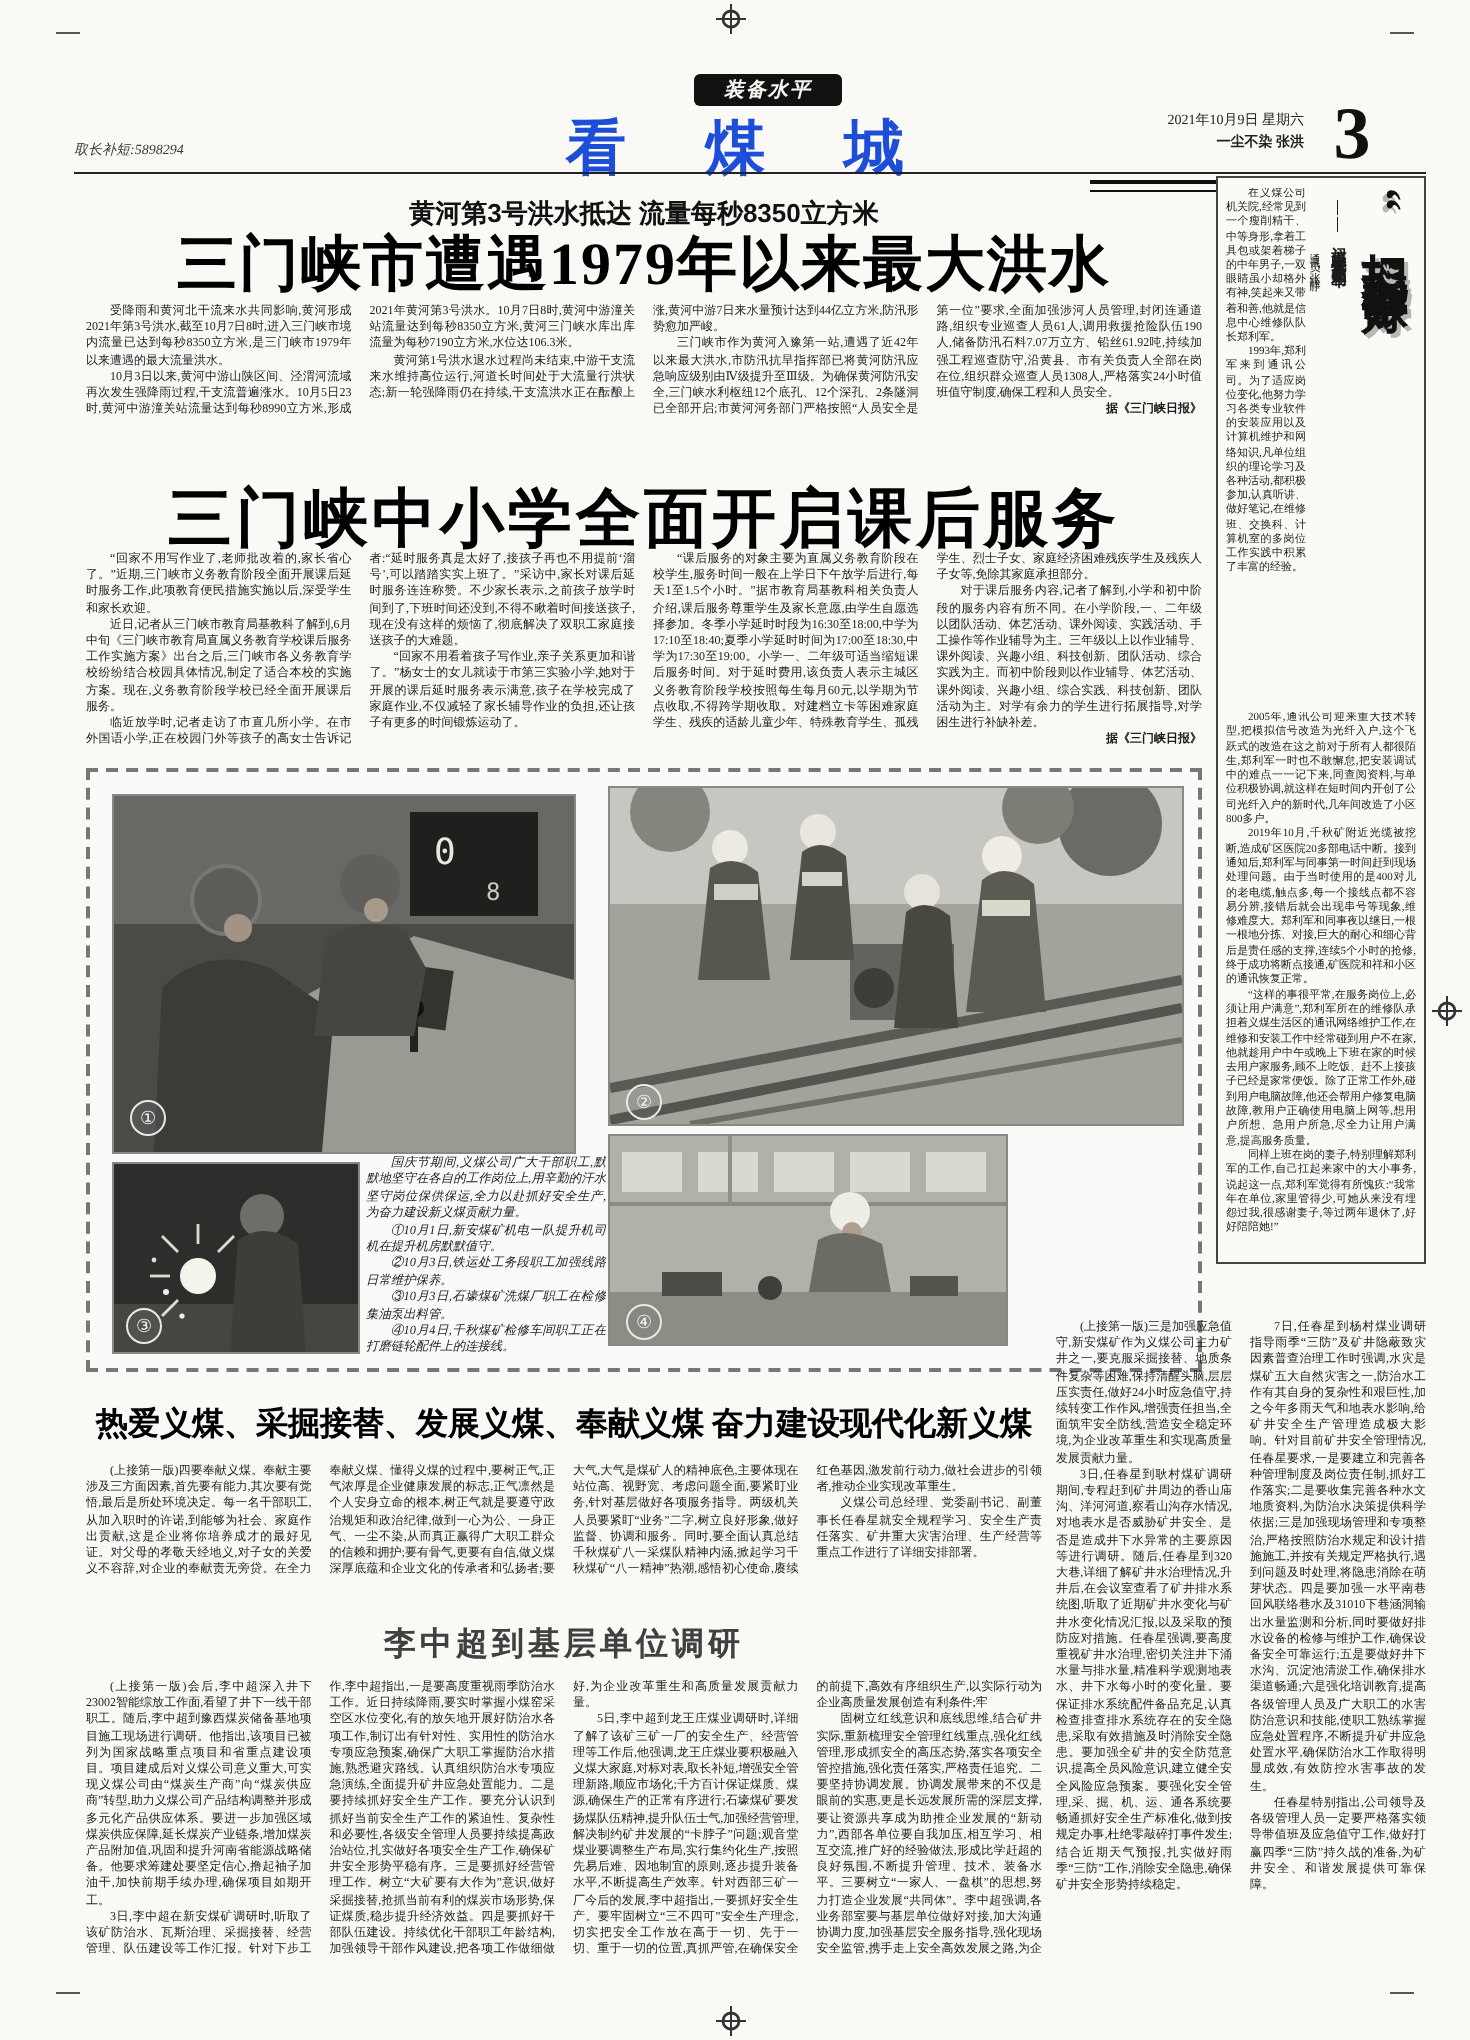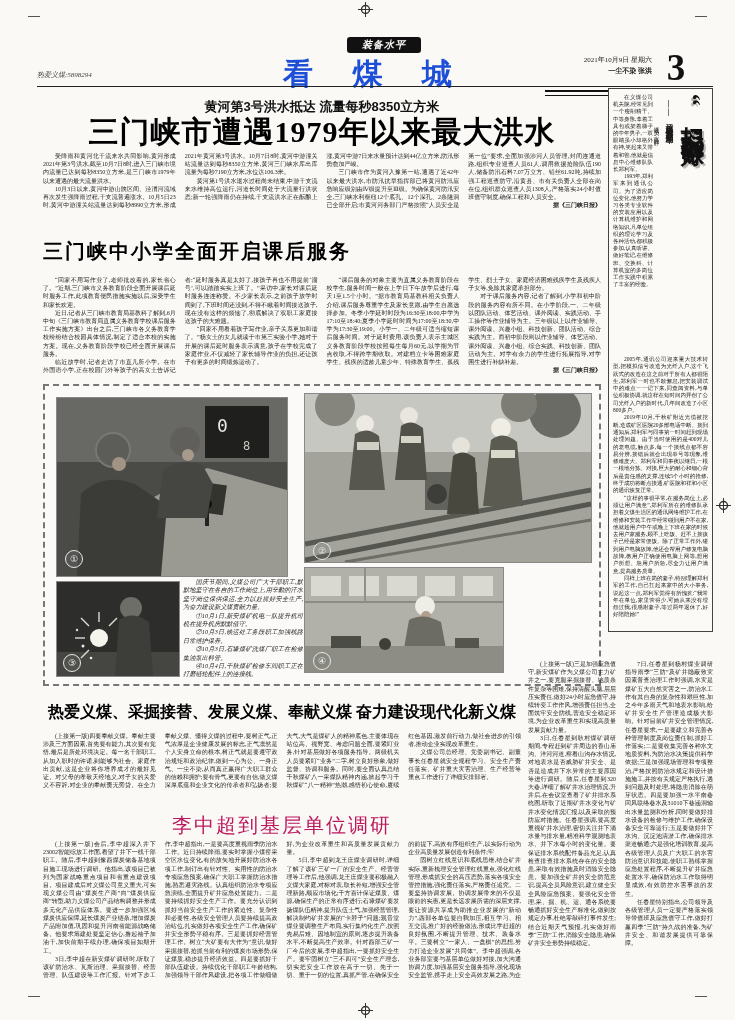--- a/index.html
+++ b/index.html
@@ -36,22 +36,22 @@
   .cols{column-gap:9px;font-size:6px;line-height:8.2px;text-align:justify;overflow:hidden;}
   .cols4{column-count:4;}
   .cols2{column-count:2;}
   .cols p{margin:0;text-indent:2em;}
   .credit{text-align:right;font-weight:bold;text-indent:0 !important;}
   .kicker{position:absolute;left:43px;top:98px;width:558px;text-align:center;
     font-size:13px;font-weight:bold;font-family:"Liberation Sans","DejaVu Sans",sans-serif;color:#111;}
   .headline1{position:absolute;left:43px;top:112px;width:558px;text-align:center;
     font-size:30px;font-weight:bold;letter-spacing:1px;color:#000;}
   .body1{position:absolute;left:43px;top:152px;width:558px;height:82px;}
-  .headline2{position:absolute;left:43px;top:238px;width:558px;text-align:left;
-    font-size:20px;font-weight:bold;letter-spacing:2px;color:#000;}
+  .headline2{position:absolute;left:43px;top:238px;width:558px;text-align:center;
+    font-size:32px;font-weight:bold;letter-spacing:2px;color:#000;}
   .body2{position:absolute;left:43px;top:276px;width:558px;height:103px;}
   
   .photobox{
     position:absolute;left:43px;top:384px;width:558px;height:302px;
     border:2px dashed #777;background:#fbfaf8;box-sizing:border-box;
   }
   .photo{position:absolute;box-shadow:0 0 0 1px #888;}
   .photo svg{display:block;}
   .stamp{
     position:absolute;width:16px;height:16px;border:1px solid #e8e8e4;border-radius:50%;
@@ -78,21 +78,21 @@
     font-size:23px;font-weight:bold;letter-spacing:3px;color:#111;
     text-shadow:2px 2px 0 #b9b7b2;margin-left:2px;
   }
   .zheng-body{margin-top:4px;height:262px;font-size:5.5px;line-height:7.3px;text-align:justify;overflow:hidden;}
   .zheng-body p{margin:0;text-indent:2em;}
   
   .headline3{position:absolute;left:43px;top:702px;width:478px;text-align:center;
     font-size:16px;font-weight:bold;color:#000;white-space:nowrap;}
   .body3{position:absolute;left:43px;top:732px;width:478px;height:72px;}
   .headline4{position:absolute;left:43px;top:812px;width:478px;text-align:center;
-    font-size:20px;font-weight:normal;letter-spacing:2px;color:#be185d;}
+    font-size:16px;font-weight:bold;letter-spacing:2px;color:#404040;}
   .body4{position:absolute;left:43px;top:840px;width:478px;height:147px;}
   .body5{position:absolute;left:528px;top:660px;width:185px;height:332px;}
 </style>
 </head>
 <body>
 
 <div class="page">
 
   <div class="regmark" style="left:358px;top:2px;">
     <svg width="15" height="15" viewBox="0 0 15 15">
@@ -114,21 +114,21 @@
         <line x1="0" y1="7.5" x2="15" y2="7.5" stroke="#333" stroke-width="1"></line>
         <line x1="7.5" y1="0" x2="7.5" y2="15" stroke="#333" stroke-width="1"></line>
       </svg>
   </div>
   <div class="trim" style="left:28px;top:16px;width:12px;height:1px;"></div>
   <div class="trim" style="left:695px;top:16px;width:12px;height:1px;"></div>
   <div class="trim" style="left:28px;top:996px;width:12px;height:1px;"></div>
   <div class="trim" style="left:695px;top:996px;width:12px;height:1px;"></div>
 
   <header>
-    <div class="hotline">热爱义煤:5898294</div>
+    <div class="hotline">取长补短:5898294</div>
     <div class="brandbox">装备水平</div>
     <div class="kanmeicheng">看 煤 城</div>
     <div class="dateblock">
       <div>2021年10月9日 星期六</div>
       <div class="ed">一尘不染 张洪</div>
     </div>
     <div class="pagenum">3</div>
     <div class="rule-full"></div>
     <div class="rule-double"></div>
   </header>

